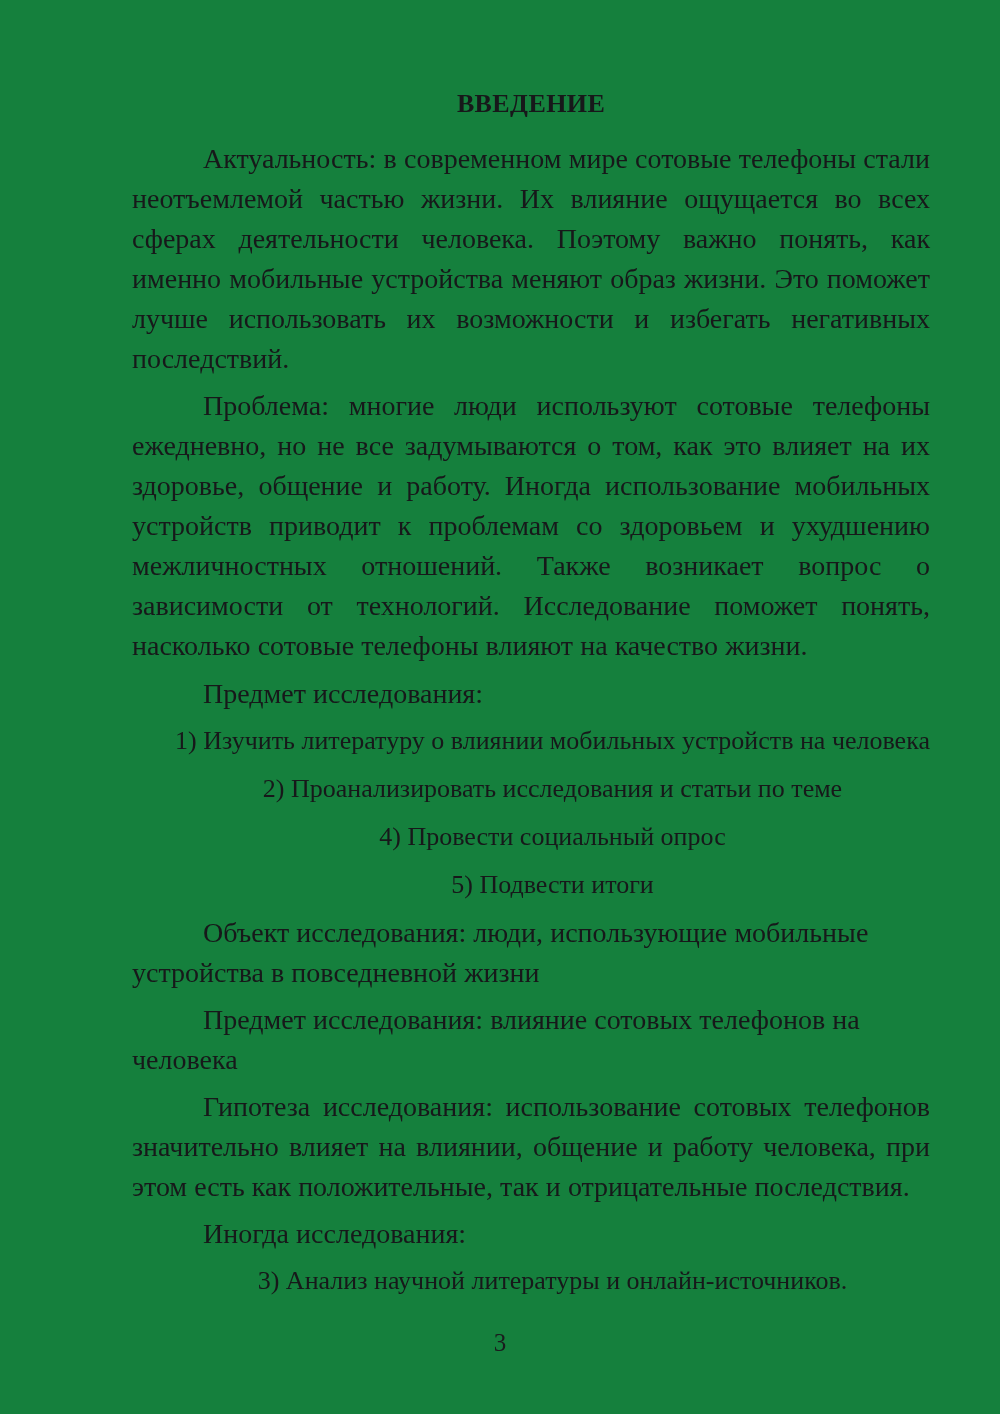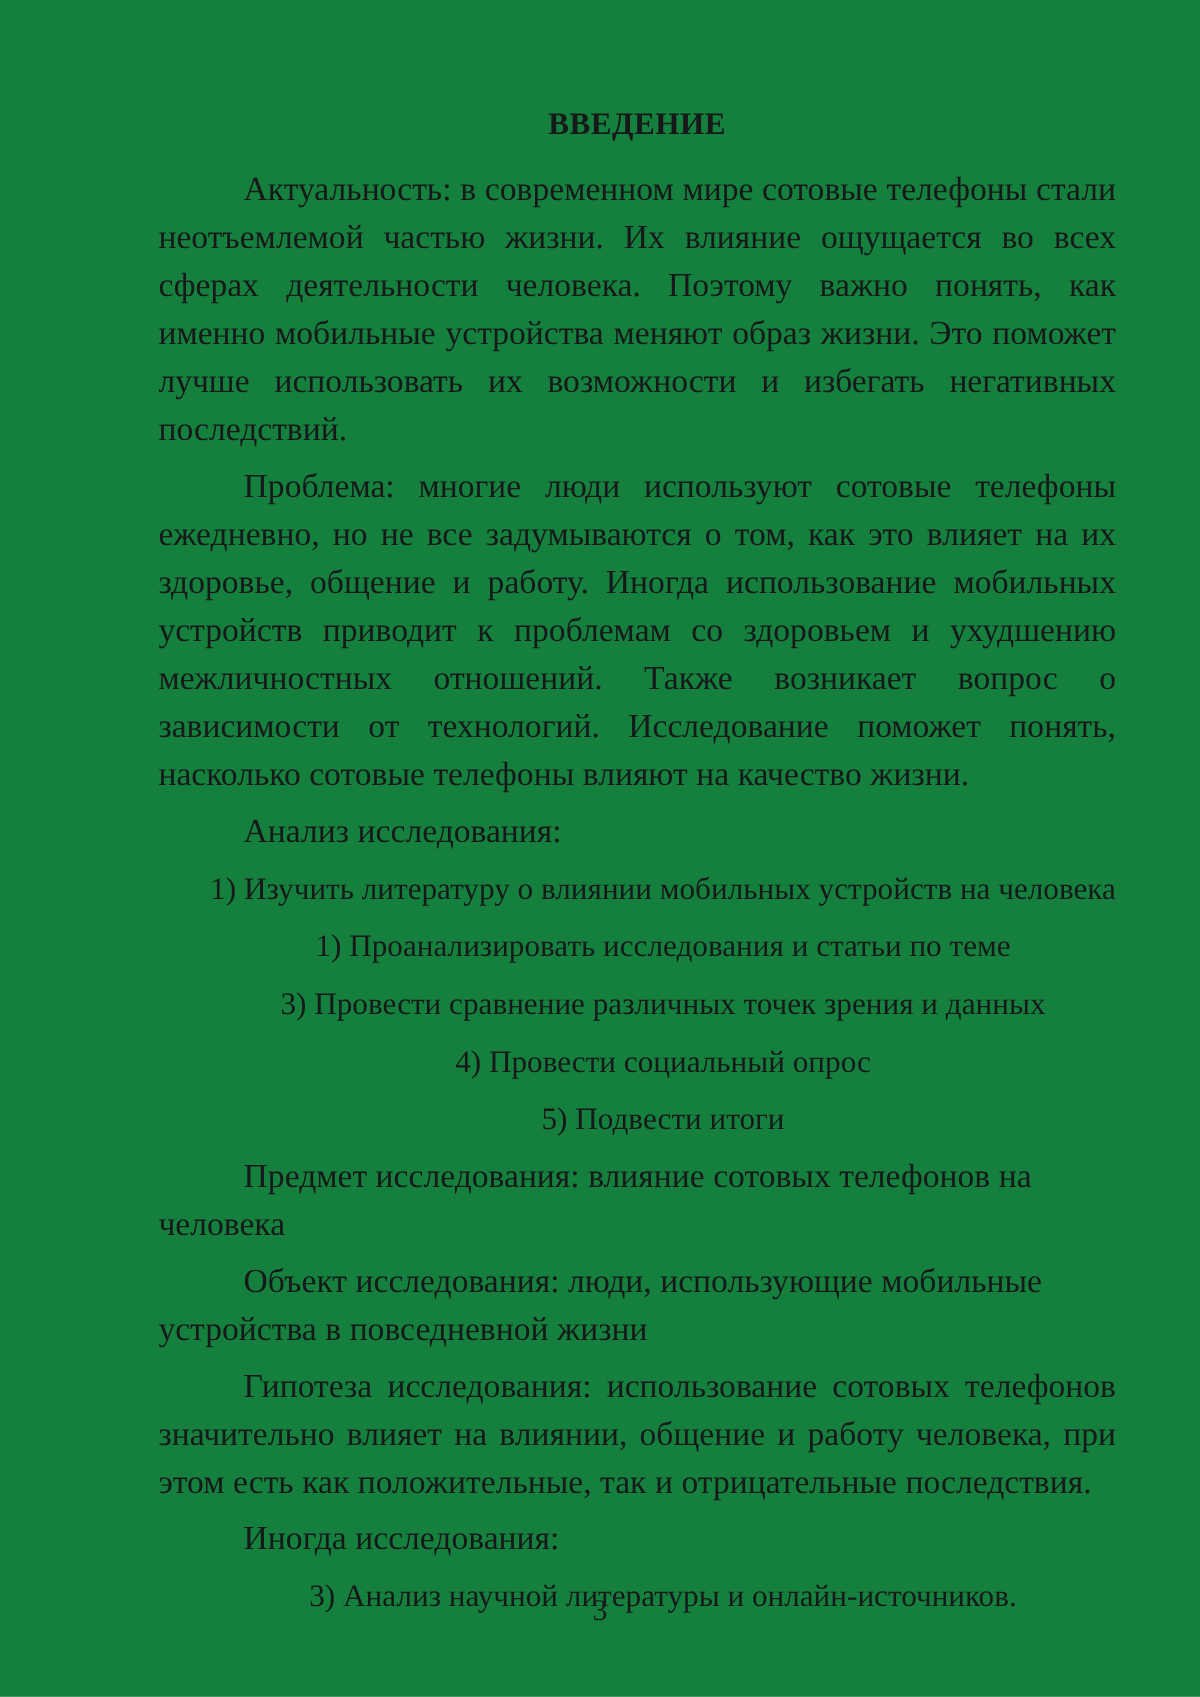--- a/index.html
+++ b/index.html
@@ -99,33 +99,32 @@
 
   <div class="content">
 
     <h1 class="doc-title">ВВЕДЕНИЕ</h1>
 
     <p class="para">Актуальность: в современном мире сотовые телефоны стали неотъемлемой частью жизни. Их влияние ощущается во всех сферах деятельности человека. Поэтому важно понять, как именно мобильные устройства меняют образ жизни. Это поможет лучше использовать их возможности и избегать негативных последствий.</p>
 
     <p class="para">Проблема: многие люди используют сотовые телефоны ежедневно, но не все задумываются о том, как это влияет на их здоровье, общение и работу. Иногда использование мобильных устройств приводит к проблемам со здоровьем и ухудшению межличностных отношений. Также возникает вопрос о зависимости от технологий. Исследование поможет понять, насколько сотовые телефоны влияют на качество жизни.</p>
 
 
-    <p class="para label-line block-gap-top">Анализ исследования:</p>
+    <p class="para label-line block-gap-top">Предмет исследования:</p>
 
     <ul class="num-list">
       <li class="num-item">1) Изучить литературу о влиянии мобильных устройств на человека</li>
-      <li class="num-item">1) Проанализировать исследования и статьи по теме</li>
-      <li class="num-item">3) Провести сравнение различных точек зрения и данных</li>
+      <li class="num-item">2) Проанализировать исследования и статьи по теме</li>
       <li class="num-item">4) Провести социальный опрос</li>
       <li class="num-item">5) Подвести итоги</li>
     </ul>
 
+    <p class="para label-line block-gap-top">Объект исследования: люди, использующие мобильные устройства в повседневной жизни</p>
+
     <p class="para label-line">Предмет исследования: влияние сотовых телефонов на человека</p>
-
-    <p class="para label-line block-gap-top">Объект исследования: люди, использующие мобильные устройства в повседневной жизни</p>
 
     <p class="para">Гипотеза исследования: использование сотовых телефонов значительно влияет на влиянии, общение и работу человека, при этом есть как положительные, так и отрицательные последствия.</p>
 
     <p class="para label-line">Иногда исследования:</p>
 
     <ul class="num-list">
       <li class="num-item">3) Анализ научной литературы и онлайн-источников.</li>
     </ul>
 
   </div>

